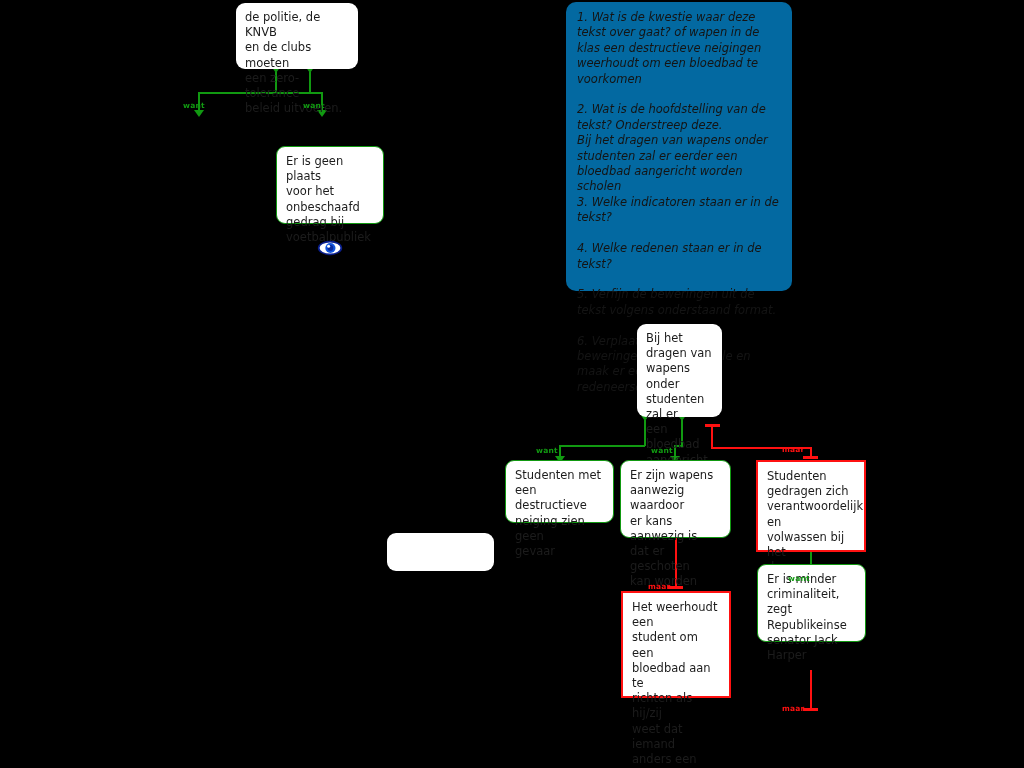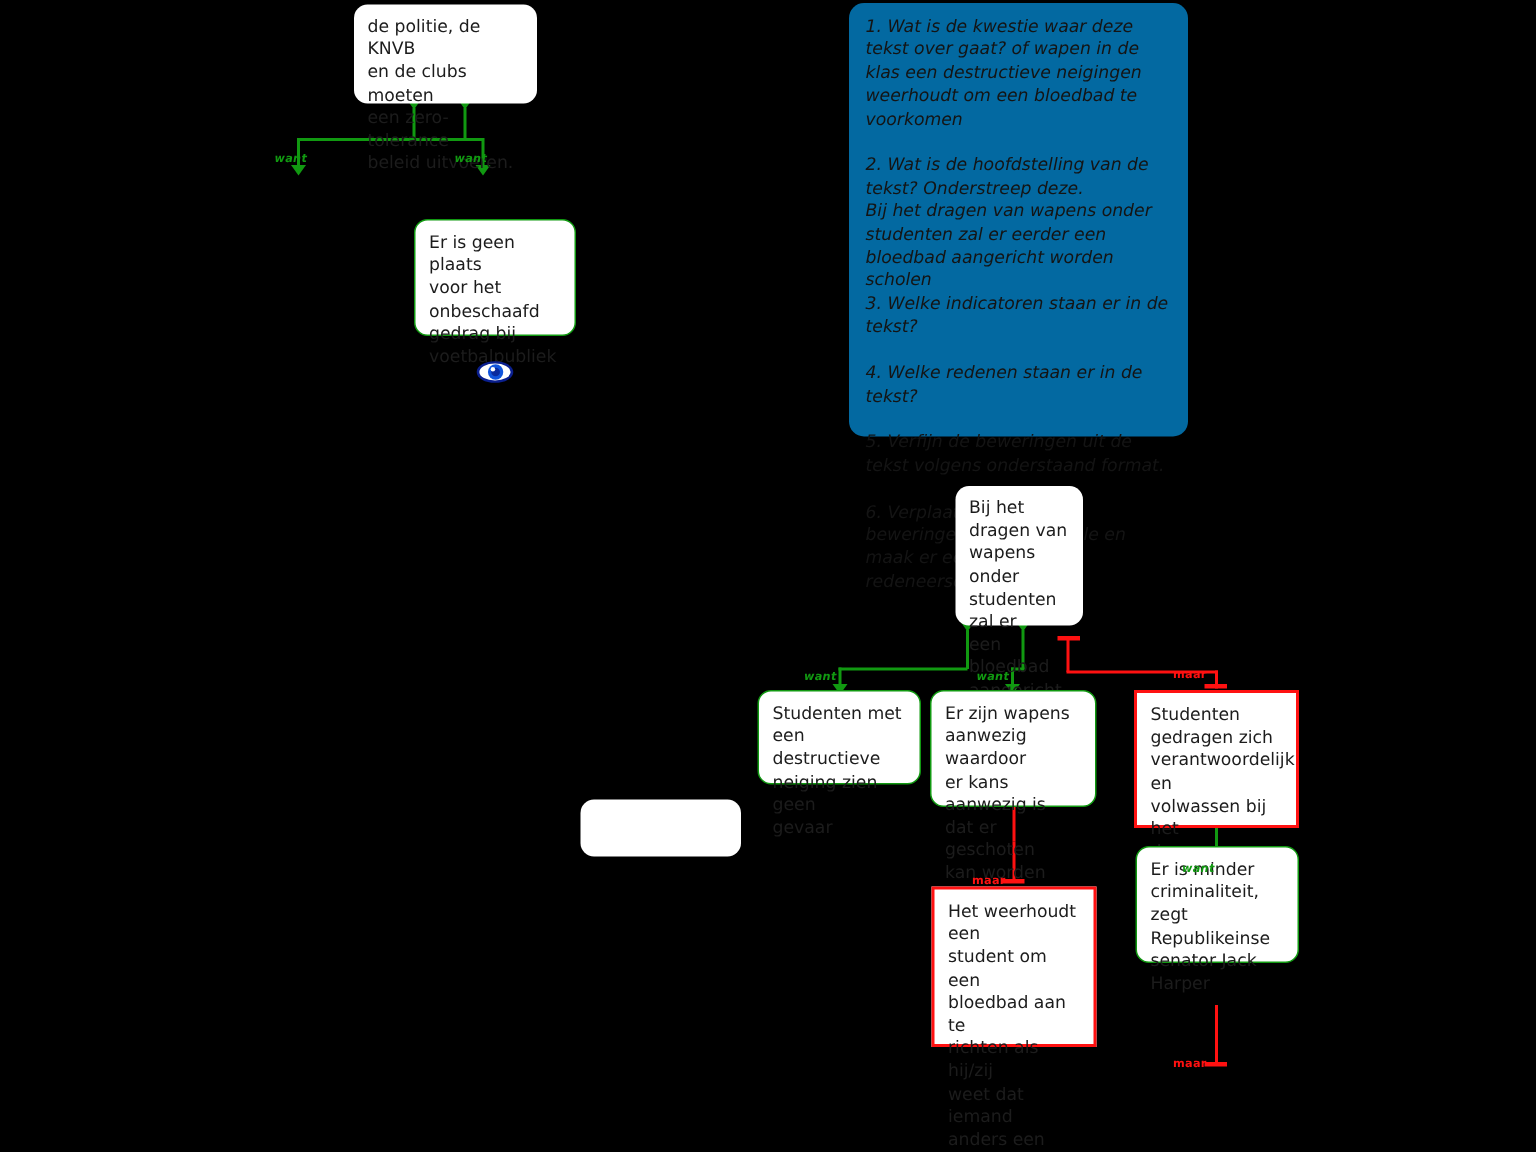--- a/index.html
+++ b/index.html
@@ -57,21 +57,21 @@
   .cap.r{background:#ff1111;}
 
   .edge-label{
     position:absolute;
     font-size:7.5px;
     font-weight:bold;
     letter-spacing:.2px;
     z-index:6;
     font-family:"DejaVu Sans","Liberation Sans",sans-serif;
   }
-  .edge-label.g{color:#119911;font-style:italic;}
+  .edge-label.g{color:#119911;}
   .edge-label.r{color:#ff1111;}
 
   
   .eye-icon{position:absolute;z-index:7;}
 </style>
 </head>
 <body>
 
 <div class="canvas">
 

